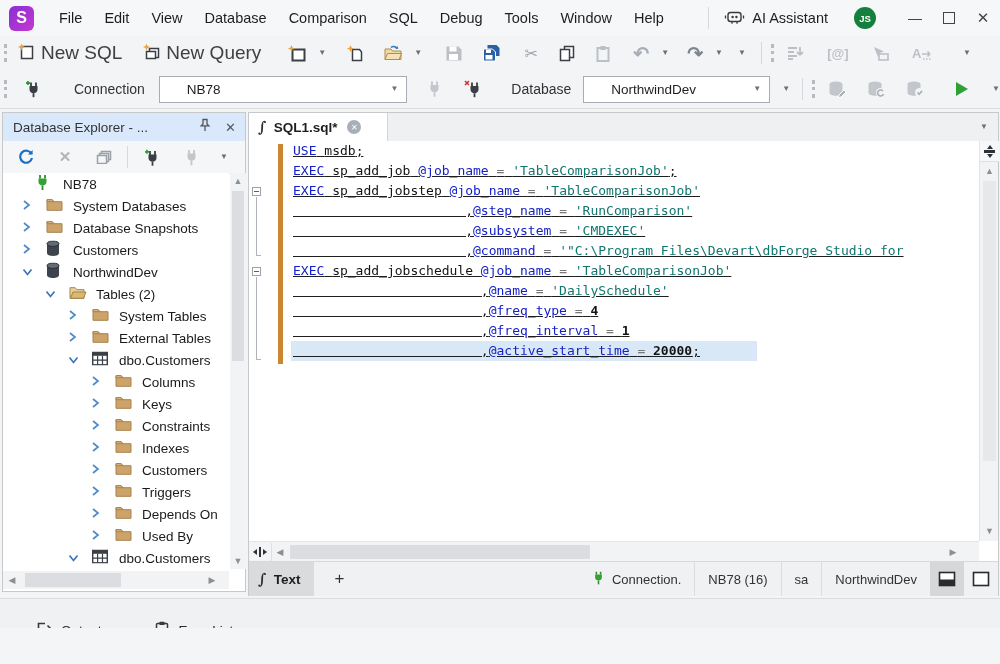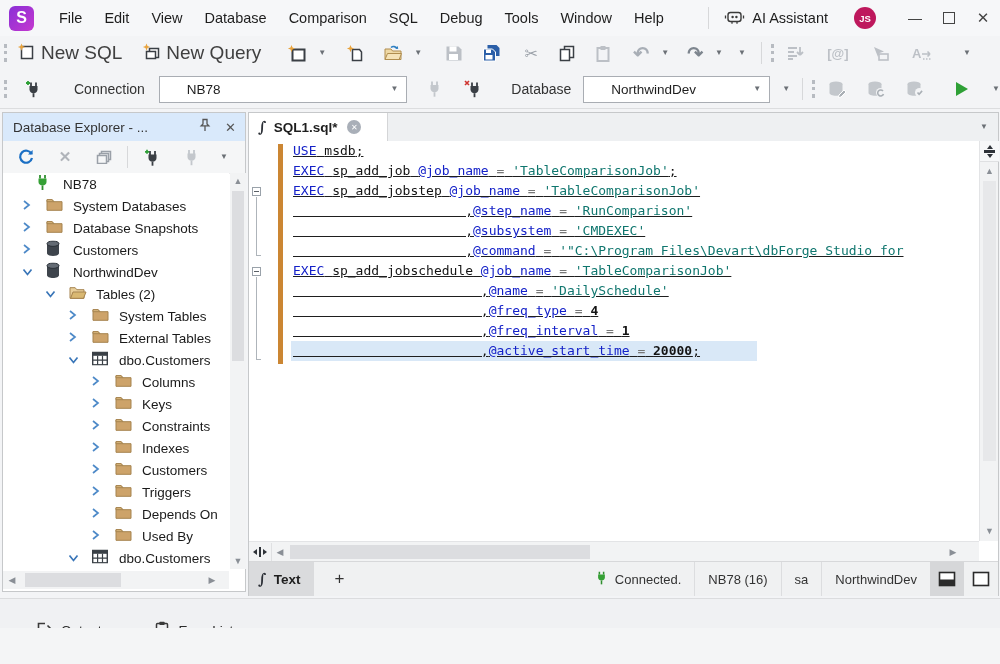--- a/index.html
+++ b/index.html
@@ -13,21 +13,21 @@
   .tlabel{font-size:19px;color:#404040;margin-left:5px;}
 
   
   #titlebar{left:0;top:0;width:1000px;height:36px;background:#f6f7f9;border-bottom:1px solid #e2e3e5;display:flex;align-items:center;}
   #applogo{width:25px;height:25px;margin-left:9px;border-radius:6px;background:linear-gradient(135deg,#8a2fd6,#c438cf);
            color:#fff;font-weight:bold;font-size:16px;display:flex;align-items:center;justify-content:center;}
   #menubar{display:flex;margin-left:14px;}
   #menubar span{padding:0 11px;font-size:14.5px;color:#1e1e1e;cursor:default;}
   #titleright{margin-left:auto;display:flex;align-items:center;}
   #ai-text{font-size:14.5px;margin-left:7px;}
-  #jsbadge{width:22px;height:22px;border-radius:50%;background:#be185d;color:#fff;font-size:9.5px;font-weight:bold;
+  #jsbadge{width:22px;height:22px;border-radius:50%;background:#15803d;color:#fff;font-size:9.5px;font-weight:bold;
            display:flex;align-items:center;justify-content:center;margin:0 22px 0 26px;}
   .winbtn{width:34px;height:28px;display:flex;align-items:center;justify-content:center;color:#444;font-size:14px;}
   #max-glyph{width:10px;height:10px;border:1.2px solid #444;}
 
   
   #toolbar1{left:0;top:36px;width:1000px;height:34px;display:flex;align-items:center;background:#f3f4f6;}
   #toolbar2{left:0;top:70px;width:1000px;height:38px;display:flex;align-items:center;background:#f3f4f6;border-bottom:1px solid #dcdddf;}
   .combo{height:25px;background:#fff;border:1px solid #a9adb3;display:flex;align-items:center;font-size:13.5px;}
   .combo .cval{padding-left:27px;}
   .combo .carr{margin-left:auto;margin-right:8px;}
@@ -602,21 +602,21 @@
         <span class="tname">Text</span>
       </div>
       <span id="plustab">+</span>
       <div style="margin-left:auto;display:flex;align-items:center;height:34px;">
         <div class="seg" style="border-left:none;">
           <span style="margin-right:8px;"><svg width="11" height="14" viewBox="0 0 13 16">
                 <path d="M4 .5v3.5M9 .5v3.5" stroke="#2f8f2f" stroke-width="1.8"></path>
                 <path d="M2.5 4h8v3.5c0 2.2-1.8 3.5-4 3.5s-4-1.3-4-3.5z" fill="#35a035"></path>
                 <path d="M6.5 11v4.5" stroke="#2f8f2f" stroke-width="1.8"></path>
               </svg></span>
-          <span>Connected.</span>
+          <span>Connection.</span>
         </div>
         <div class="seg">NB78 (16)</div>
         <div class="seg">sa</div>
         <div class="seg">NorthwindDev</div>
         <div class="laybtn sel">
             <svg width="18" height="16" viewBox="0 0 18 16">
               <rect x="1.5" y="1.5" width="15" height="13" fill="#fff" stroke="#2b2b2b" stroke-width="1.6"></rect>
               <rect x="1.5" y="8.5" width="15" height="6" fill="#2b2b2b"></rect>
             </svg>
           </div>

